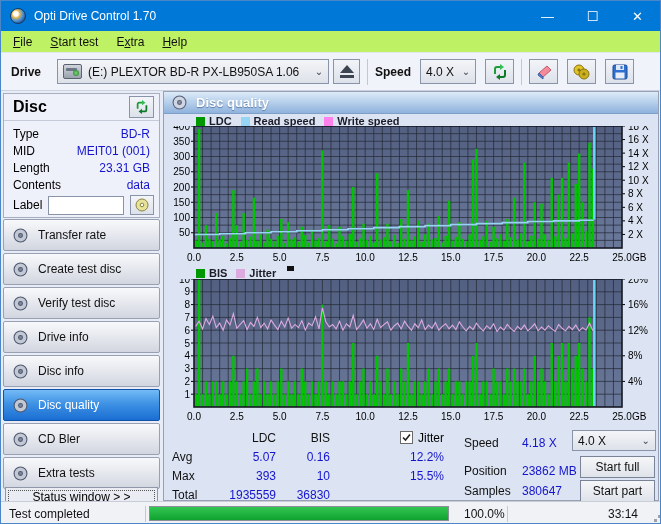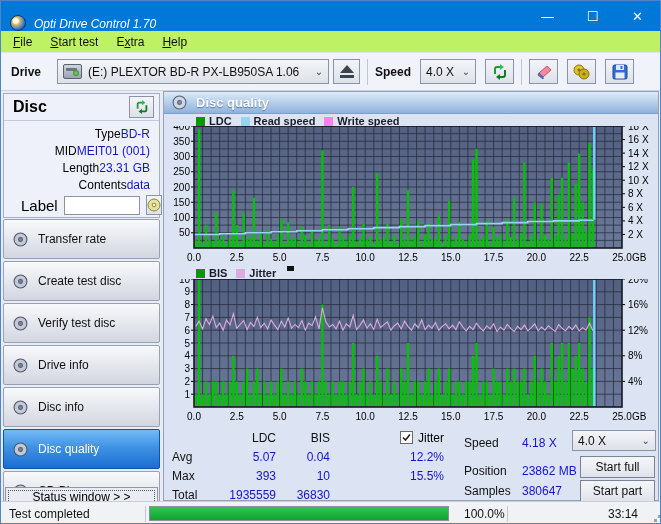--- a/index.html
+++ b/index.html
@@ -1,19 +1,19 @@
 <!DOCTYPE html>
 <html><head>
 <meta charset="utf-8">
 <style>
   html,body{margin:0;padding:0;background:#9aa8c0;font-family:"Liberation Sans","DejaVu Sans",sans-serif;}
   *{box-sizing:border-box;}
   .window{position:relative;width:661px;height:524px;background:#e8ecf6;border:1px solid #4a86c8;overflow:hidden;}
   
-  .titlebar{position:absolute;left:0;top:0;width:100%;height:30px;background:#0078d7;display:flex;align-items:flex-end;font-style:italic;}
+  .titlebar{position:absolute;left:0;top:0;width:100%;height:30px;background:#0078d7;display:flex;align-items:center;}
   .title-icon{width:16px;height:16px;margin-left:9px;border-radius:50%;
     background:radial-gradient(circle at 35% 35%, #ffffff 0 18%, #e8b84c 30%, #4a90d8 55%, #20508c 80%);
     border:1px solid #123a66;}
   .title-text{color:#fff;font-size:12px;margin-left:8px;}
   .win-btns{margin-left:auto;display:flex;height:100%;}
   .win-btn{width:45px;height:100%;display:flex;align-items:center;justify-content:center;color:#fff;font-size:13px;}
   
   .menubar{position:absolute;left:0;top:30px;width:100%;height:22px;background:#bef264;display:flex;align-items:center;padding-left:3px;border-bottom:1px solid #e4e6ec;}
   .menu-item{padding:0 9px;font-size:12px;color:#111;line-height:22px;}
   .menu-item u{text-decoration:underline;}
@@ -28,28 +28,28 @@
   .tb-btn{height:25px;background:linear-gradient(#f2f4f8,#dde1ea);border:1px solid #8a94a8;display:flex;align-items:center;justify-content:center;}
   .tb-sep{width:1px;height:26px;background:#c2c7d4;margin:0 7px;}
   .eject-glyph{width:0;height:0;border-left:7px solid transparent;border-right:7px solid transparent;border-bottom:8px solid #3c4452;position:relative;top:-3px;}
   .eject-glyph:after{content:"";position:absolute;left:-7px;top:10px;width:14px;height:3px;background:#3c4452;}
   
   .disc-panel{position:absolute;left:2px;top:92px;width:157px;height:125px;background:#eef1fa;border:1px solid #a6aec0;}
   .disc-head{height:27px;display:flex;align-items:center;padding:0 5px 0 9px;border-bottom:1px solid #c4cad8;}
   .disc-head .t{font-weight:bold;font-size:16px;}
   .mini-btn{margin-left:auto;width:25px;height:22px;background:linear-gradient(#f4f5f8,#dde1ea);border:1px solid #8a94a8;display:flex;align-items:center;justify-content:center;}
   .info-rows{padding:4px 9px 0 9px;}
-  .info-row{display:flex;justify-content:flex-end;font-size:12px;height:17px;align-items:center;}
+  .info-row{display:flex;justify-content:space-between;font-size:12px;height:17px;align-items:center;}
   .info-row .v{color:#1414cc;}
   .label-row{display:flex;align-items:center;padding:2px 5px 0 9px;gap:6px;}
-  .label-row .cap{font-size:15px;margin-left:8px;}
+  .label-row .cap{font-size:12px;}
   .label-input{width:76px;height:19px;background:#fff;border:1px solid #8a94a8;font-size:12px;padding:0 3px;}
   
   .nav{position:absolute;left:2px;top:218px;width:157px;display:flex;flex-direction:column;gap:2px;}
-  .nav-btn{height:40px;display:flex;align-items:center;gap:10px;padding-left:9px;font-size:12px;color:#111;
+  .nav-btn{height:32px;display:flex;align-items:center;gap:10px;padding-left:9px;font-size:12px;color:#111;
     background:linear-gradient(#f8f9fb,#d2d6e0);border:1px solid #98a0b2;border-radius:2px;}
   .nav-btn.sel{background:linear-gradient(#74bbf6 0%,#3f92e4 45%,#1a6ed2 100%);color:#fff;border-color:#0f52a8;}
   .statuswin-btn{position:absolute;left:4px;top:486px;width:153px;height:19px;background:#e9ecf3;border:1px solid #8f97a8;
     display:flex;align-items:center;justify-content:center;font-size:12px;outline:1px dotted #555;outline-offset:-4px;}
   
   .main{position:absolute;left:162px;top:90px;width:496px;height:410px;background:#dce4f3;border:1px solid #98a0b4;}
   .main-head{height:22px;background:linear-gradient(#dcebf8,#8fb2dd);display:flex;align-items:center;padding-left:8px;gap:9px;border-bottom:1px solid #7e9fc8;}
   .main-head .t{color:#fff;font-weight:bold;font-size:13px;text-shadow:0 1px 1px #5a7ca8;}
   .legend{position:absolute;left:32px;display:flex;align-items:center;gap:9px;font-size:11px;font-weight:bold;color:#1c1c28;}
   .legend .item{display:flex;align-items:center;gap:4px;}
@@ -760,21 +760,21 @@
         <span class="jitter-head">
           <span class="checkbox">
             <svg width="11" height="11" viewBox="0 0 11 11">
               <path d="M2 5.5 L4.5 8 L9 2.5" fill="none" stroke="#222" stroke-width="1.6"></path>
             </svg>
           </span>
           <span>Jitter</span>
         </span>
         <span class="lbl">Avg</span>
         <span class="num">5.07</span>
-        <span class="num">0.04</span>
+        <span class="num">0.16</span>
         <span class="num">12.2%</span>
         <span class="lbl">Max</span>
         <span class="num">393</span>
         <span class="num">10</span>
         <span class="num">15.5%</span>
         <span class="lbl">Total</span>
         <span class="num">1935559</span>
         <span class="num">36830</span>
         <span class="num"></span>
       </div>

